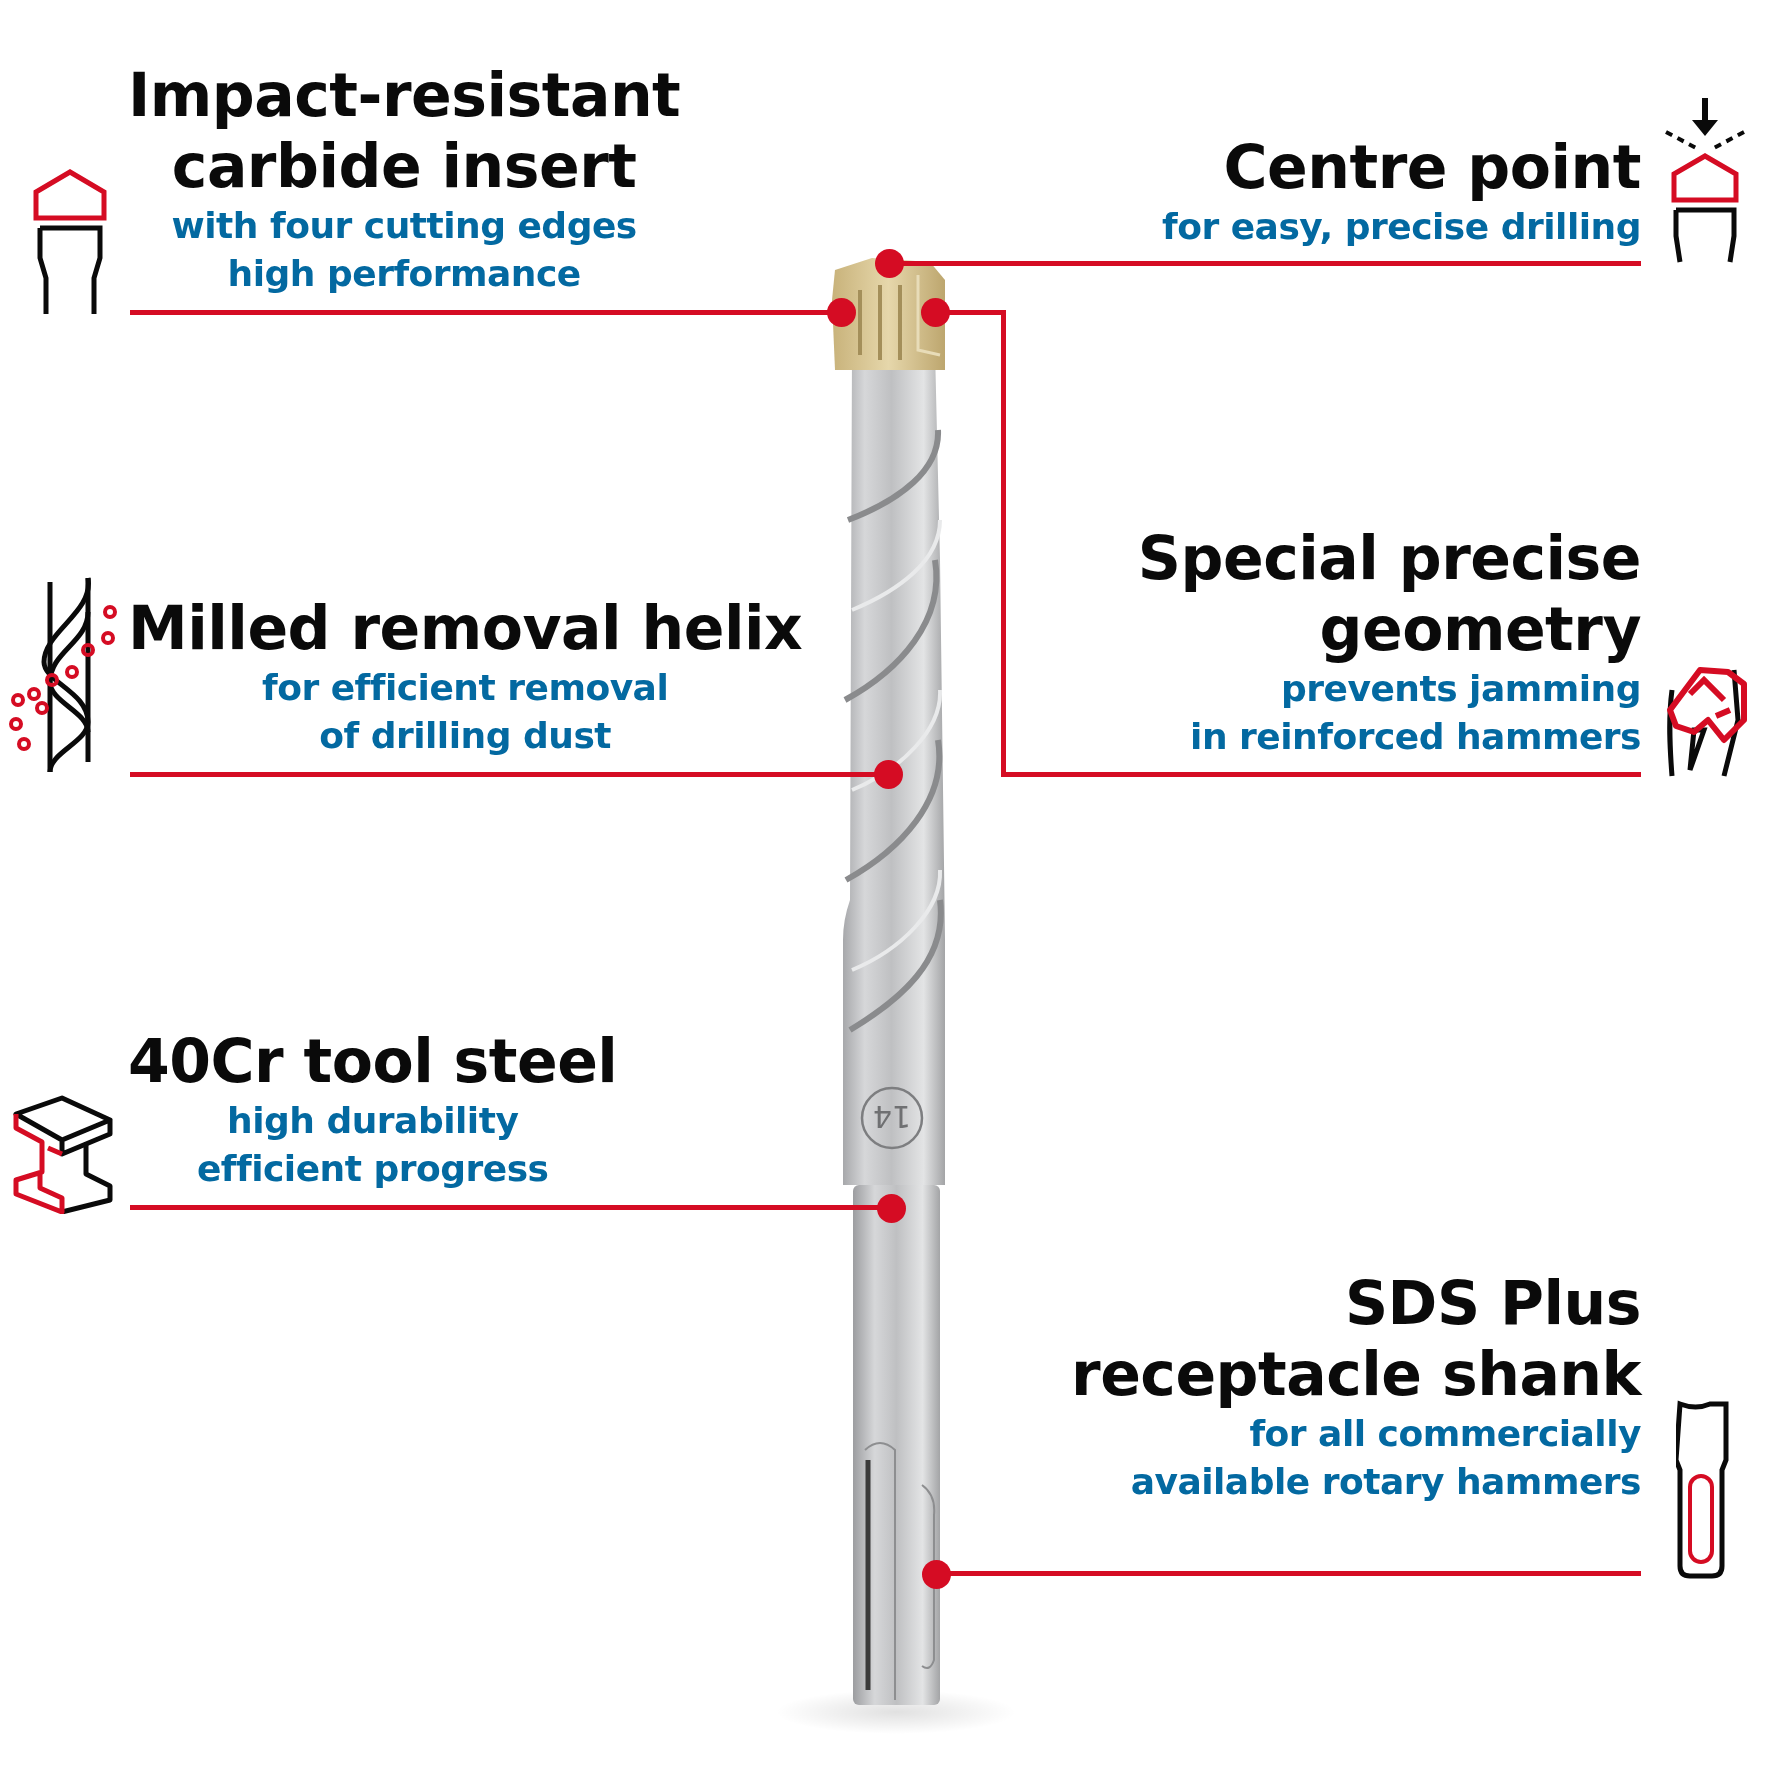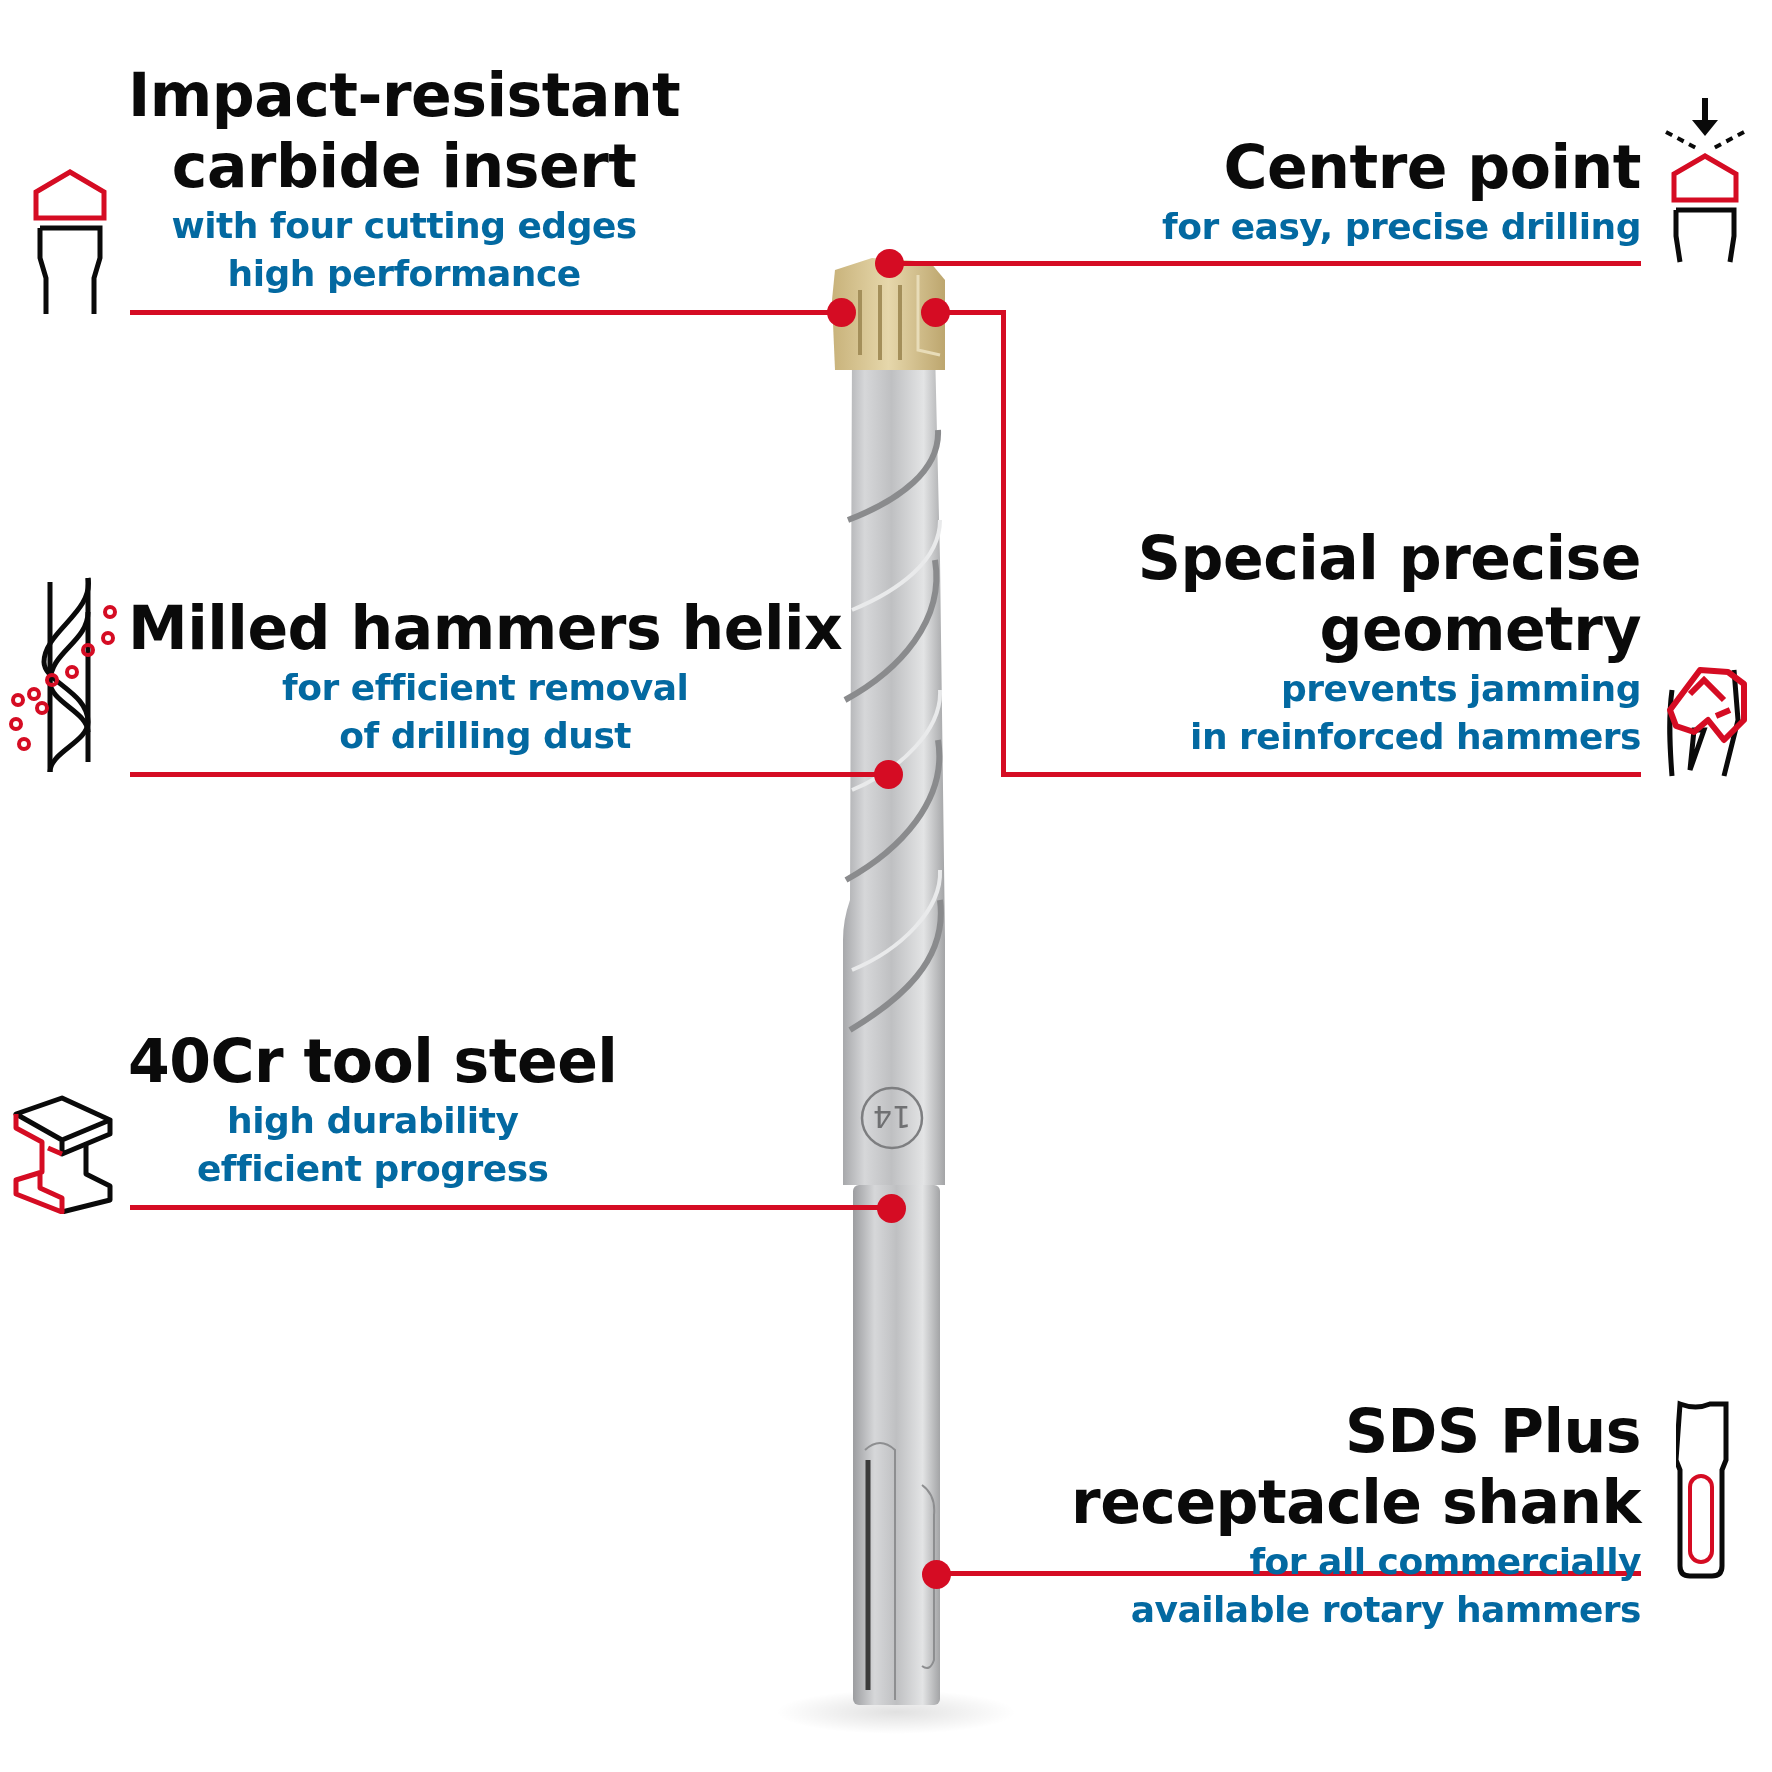--- a/index.html
+++ b/index.html
@@ -95,21 +95,21 @@
 </div>
 <svg class="icon" style="left:1662px;top:96px;" width="86" height="170" viewBox="0 0 86 170">
   <path d="M43 2 L43 28" stroke="#0a0a0a" stroke-width="6"></path>
   <path d="M30 24 L56 24 L43 40 Z" fill="#0a0a0a"></path>
   <path d="M4 36 L38 54 M82 36 L48 54" stroke="#0a0a0a" stroke-width="4" stroke-dasharray="7 6"></path>
   <path d="M12 104 L12 78 L43 60 L74 78 L74 104 Z" fill="none" stroke="#d50c23" stroke-width="5"></path>
   <path d="M14 114 L72 114 L72 140 L68 166 M14 114 L14 140 L18 166" fill="none" stroke="#0a0a0a" stroke-width="5"></path>
 </svg>
 
 <div class="feature left" style="top:593px;">
-  <div class="title">Milled hammers helix</div>
+  <div class="title">Milled removal helix</div>
   <div class="sub">for efficient removal</div>
   <div class="sub">of drilling dust</div>
 </div>
 <svg class="icon" style="left:4px;top:572px;" width="116" height="206" viewBox="0 0 116 206">
   <path d="M46 10 L46 200 M84 6 L84 190" stroke="#0a0a0a" stroke-width="5" fill="none"></path>
   <path d="M84 6 C 90 40, 40 60, 40 90 C 40 110, 84 120, 84 150 C 84 170, 46 180, 46 200" stroke="#0a0a0a" stroke-width="5" fill="none"></path>
   <path d="M84 40 C 84 70, 46 80, 46 110 C 46 130, 84 140, 84 160" stroke="#0a0a0a" stroke-width="5" fill="none"></path>
   <g fill="none" stroke="#d50c23" stroke-width="4">
     <circle cx="106" cy="40" r="5"></circle>
       <circle cx="104" cy="66" r="5"></circle>
@@ -140,21 +140,21 @@
   <div class="title">40Cr tool steel</div>
   <div class="sub">high durability</div>
   <div class="sub">efficient progress</div>
 </div>
 <svg class="icon" style="left:12px;top:1094px;" width="104" height="120" viewBox="0 0 104 120">
   <path d="M4 20 L50 4 L98 26 L50 46 Z M50 46 L50 60 L98 40 L98 26" fill="none" stroke="#0a0a0a" stroke-width="5" stroke-linejoin="round"></path>
   <path d="M74 50 L74 80 L98 92 L98 106 L50 118" fill="none" stroke="#0a0a0a" stroke-width="5" stroke-linejoin="round"></path>
   <path d="M4 20 L4 34 L30 48 L30 78 L4 86 L4 100 L50 118 L50 104 L28 94 L28 80 M50 60 L36 54" fill="none" stroke="#d50c23" stroke-width="5" stroke-linejoin="round"></path>
 </svg>
 
-<div class="feature right" style="top:1396px;text-align:right;">
+<div class="feature right" style="top:1268px;text-align:right;">
   <div class="title">SDS Plus</div>
   <div class="title">receptacle shank</div>
   <div class="sub">for all commercially</div>
   <div class="sub">available rotary hammers</div>
 </div>
 <svg class="icon" style="left:1676px;top:1400px;" width="56" height="180" viewBox="0 0 56 180">
   <path d="M4 4 Q20 10 34 4 L50 4 L50 60 L46 70 L46 166 Q46 176 36 176 L14 176 Q4 176 4 166 L4 70 L0 60 Z" fill="none" stroke="#0a0a0a" stroke-width="5"></path>
   <rect x="14" y="76" width="22" height="86" rx="11" fill="none" stroke="#d50c23" stroke-width="4"></rect>
 </svg>
 

